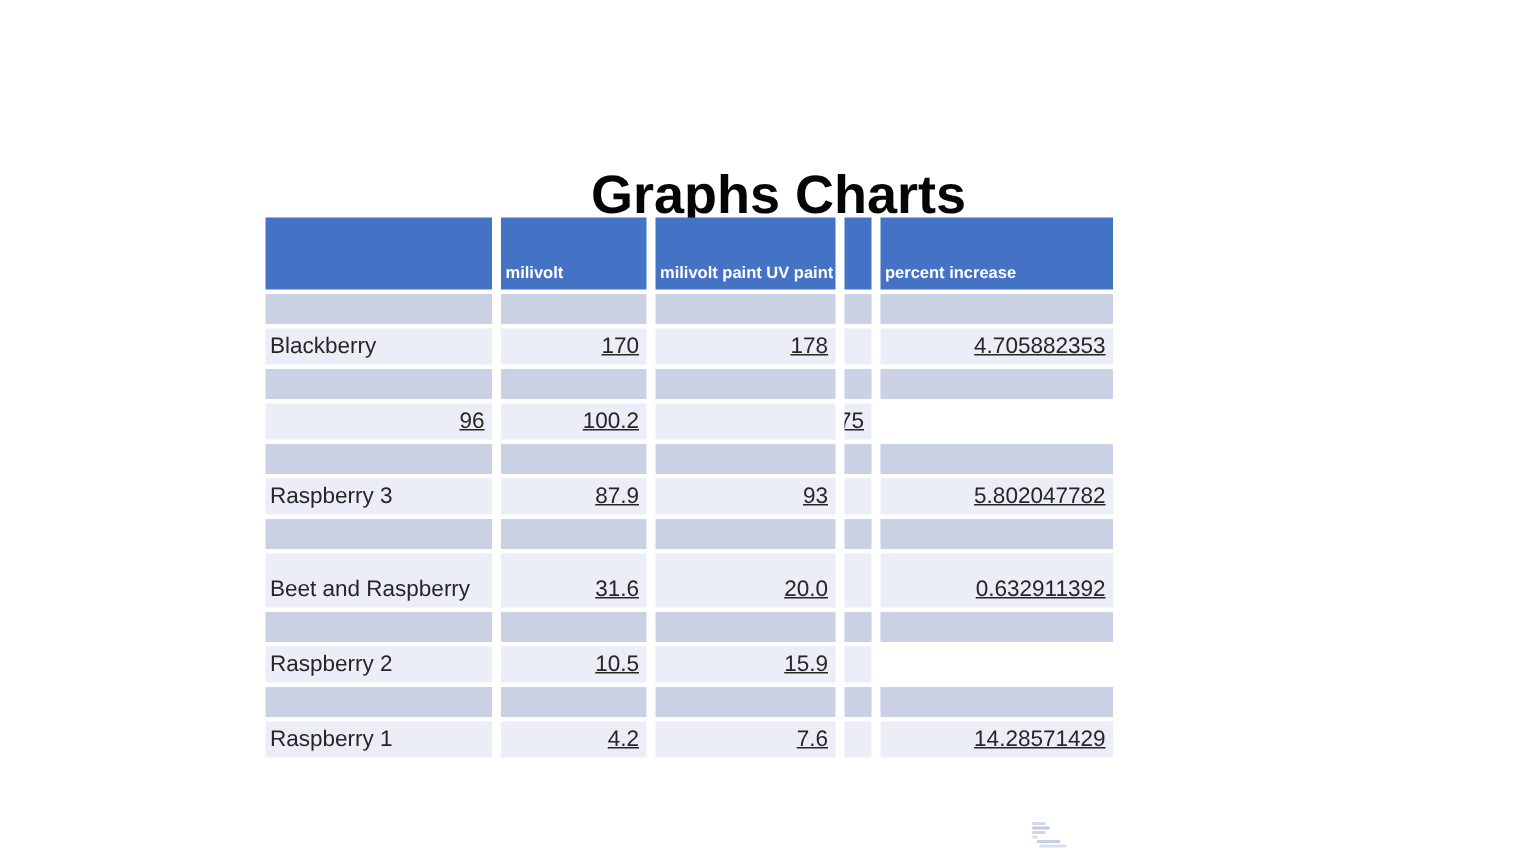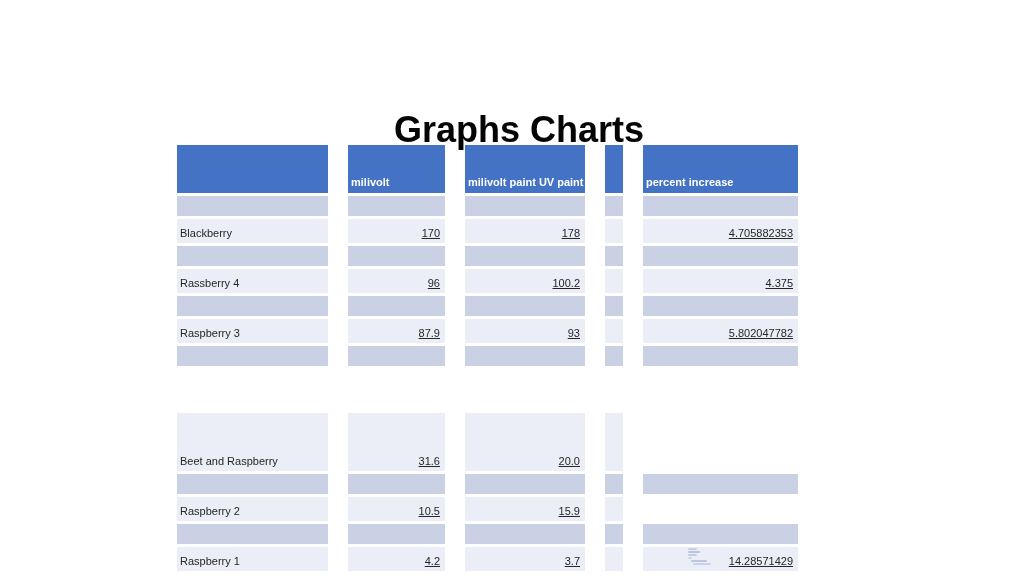--- a/index.html
+++ b/index.html
@@ -29,44 +29,44 @@
     left: 177px;
     top: 145px;
     width: 553px;
     display: flex;
     flex-direction: column;
     gap: 3px;
   }
   .row {
     display: grid;
     grid-template-columns: 151px 97px 120px 18px 155px;
-    column-gap: 20px;
+    column-gap: 6px;
     border-radius: 24px;
   }
   .header-row { height: 48px; }
   .header-row .cell {
     background: var(--header-bg, #4472C4);
     color: var(--header-text, #ffffff);
     font-size: 11px;
     font-weight: 700;
     display: flex;
     align-items: flex-end;
     justify-content: flex-start;
     padding: 0 0 5px 3px;
     box-sizing: border-box;
     overflow: hidden;
     white-space: nowrap;
   }
   .spacer-row { height: 20px; }
   .spacer-row .cell { background: var(--band-dark, #CBD1E4); }
   .data-row { height: 24px; }
-  .data-row.tall { height: 58px; margin-top: 44px; }
+  .data-row.tall { height: 36px; }
   .data-row .cell {
     background: var(--band-light, #EBEEF6);
-    font-size: 11px;
+    font-size: 15px;
     color: #262626;
     display: flex;
     align-items: flex-end;
     padding-bottom: 4px;
     box-sizing: border-box;
     overflow: hidden;
     white-space: nowrap;
   }
   .cell.label { justify-content: flex-start; padding-left: 3px; }
   .cell.num   { justify-content: flex-end;   padding-right: 5px; text-decoration: underline; }
@@ -123,21 +123,20 @@
     </div>
   
     <div class="row spacer-row">
       <div class="cell"></div>
       <div class="cell"></div>
       <div class="cell"></div>
       <div class="cell"></div>
       <div class="cell"></div>
     </div>
     <div class="row data-row">
-      <div class="cell label">Rassberry 4</div>
       <div class="cell num">96</div>
       <div class="cell num">100.2</div>
       <div class="cell"></div>
       <div class="cell num">4.375</div>
     </div>
   
     <div class="row spacer-row">
       <div class="cell"></div>
       <div class="cell"></div>
       <div class="cell"></div>
@@ -157,20 +156,21 @@
       <div class="cell"></div>
       <div class="cell"></div>
       <div class="cell"></div>
       <div class="cell"></div>
     </div>
     <div class="row data-row tall">
       <div class="cell label">Beet and Raspberry</div>
       <div class="cell num">31.6</div>
       <div class="cell num">20.0</div>
       <div class="cell"></div>
+      <div class="cell num">0.632911392</div>
     </div>
   
     <div class="row spacer-row">
       <div class="cell"></div>
       <div class="cell"></div>
       <div class="cell"></div>
       <div class="cell"></div>
       <div class="cell"></div>
     </div>
     <div class="row data-row">
@@ -183,21 +183,21 @@
     <div class="row spacer-row">
       <div class="cell"></div>
       <div class="cell"></div>
       <div class="cell"></div>
       <div class="cell"></div>
       <div class="cell"></div>
     </div>
     <div class="row data-row">
       <div class="cell label">Raspberry 1</div>
       <div class="cell num">4.2</div>
-      <div class="cell num">3.7</div>
+      <div class="cell num">7.6</div>
       <div class="cell"></div>
       <div class="cell num">14.28571429</div>
     </div>
   </div>
   </div>
 
   <div class="ghost-lines">
     <i class="g1"></i>
       <i class="g2"></i>
       <i class="g3"></i>

